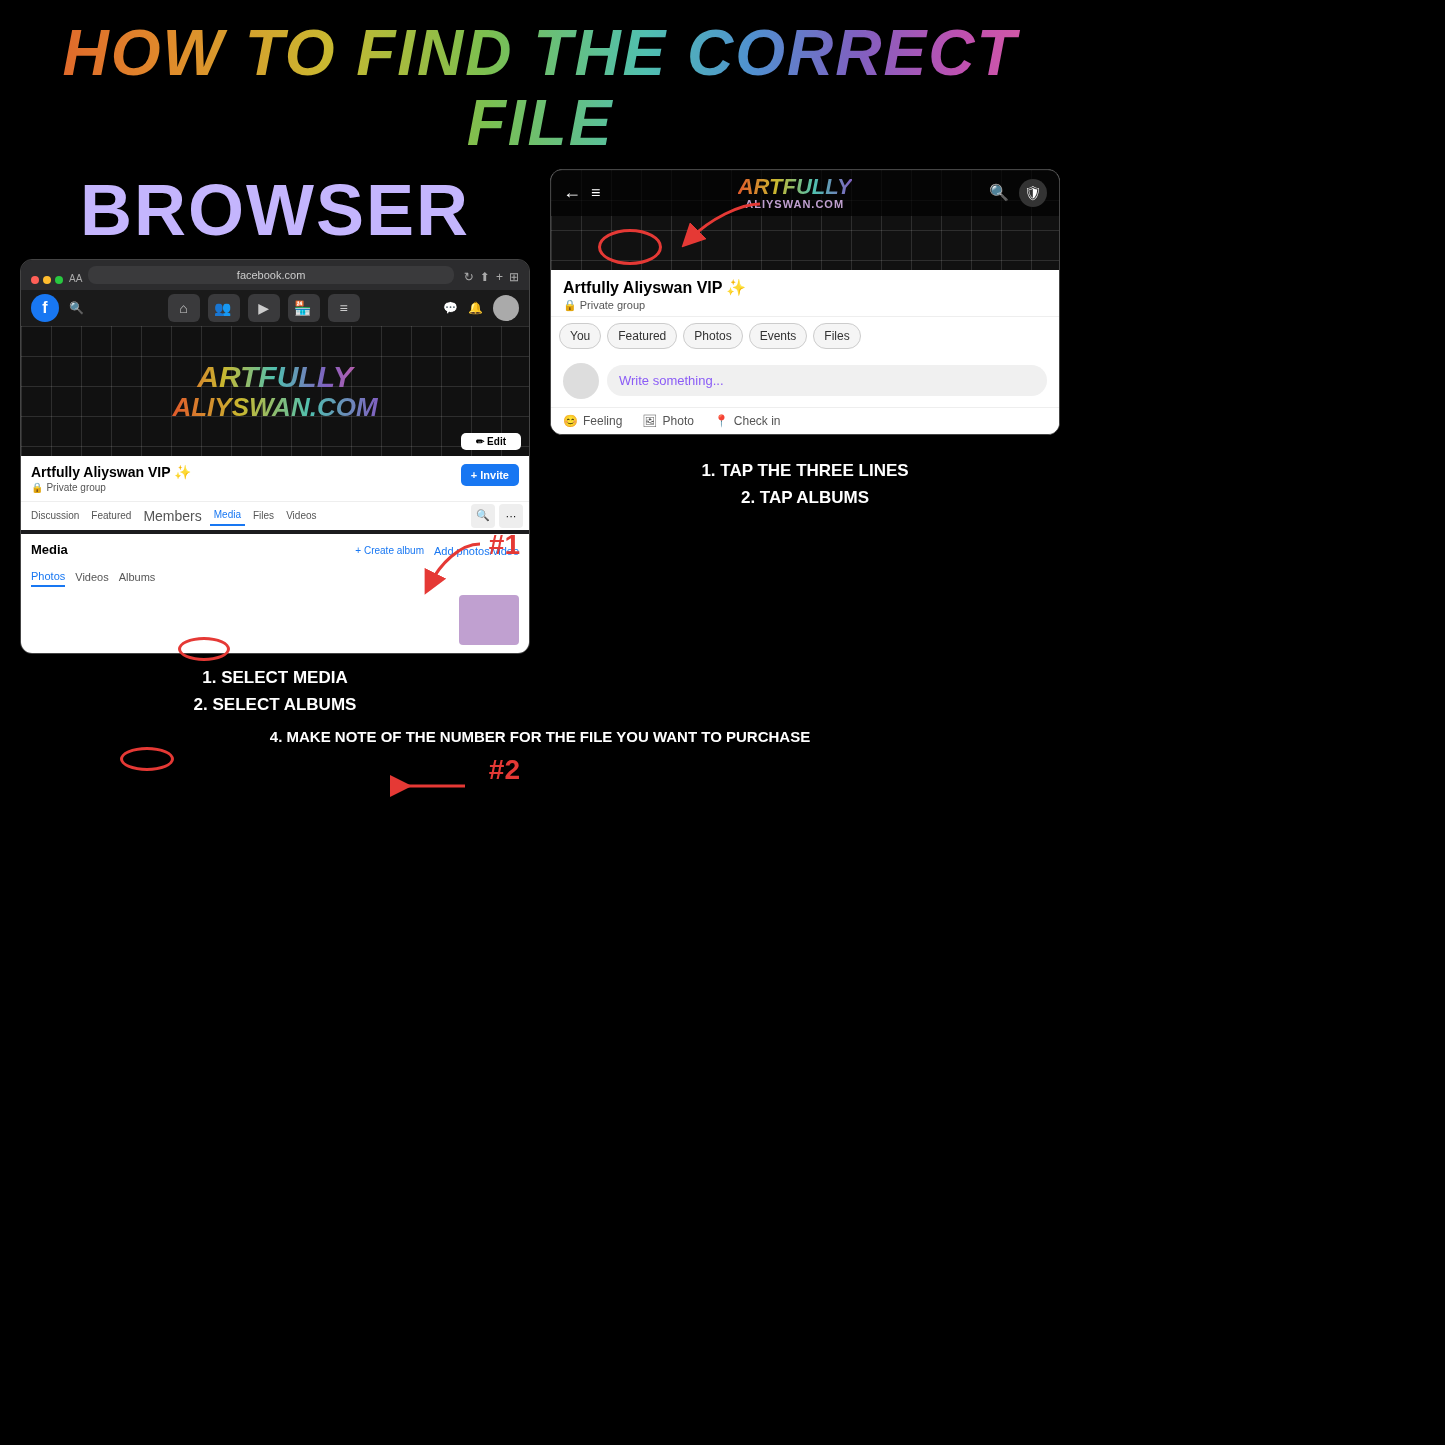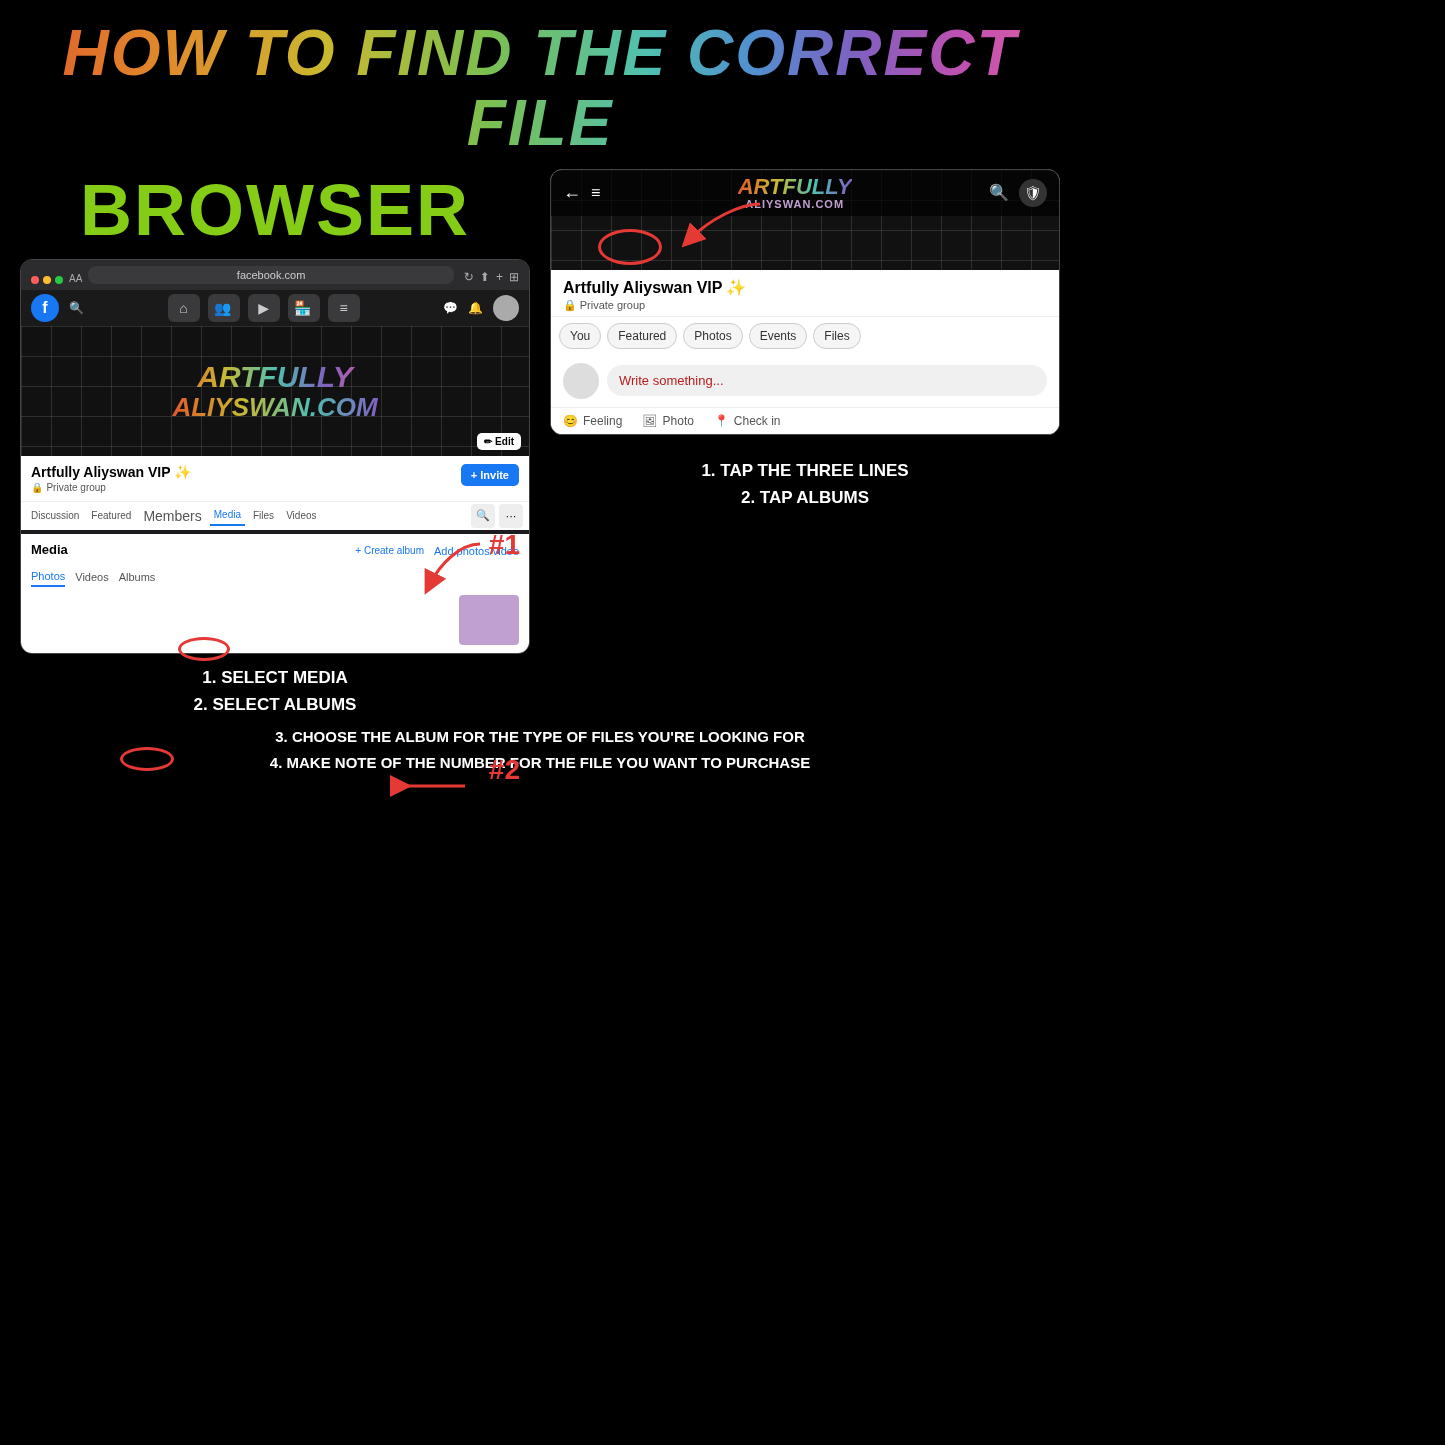--- a/index.html
+++ b/index.html
@@ -39,21 +39,21 @@
     }
     .col {
       flex: 1;
       display: flex;
       flex-direction: column;
       align-items: center;
     }
     .col-title {
       font-size: 72px;
       font-weight: 900;
-      color: #84cc16;
+      color: #c4b5fd;
       text-align: center;
       margin-bottom: 8px;
       letter-spacing: 2px;
     }
 
     
     .screenshot-browser {
       width: 100%;
       background: #1c1c1e;
       border-radius: 12px;
@@ -143,21 +143,21 @@
       -webkit-background-clip: text;
       -webkit-text-fill-color: transparent;
       background-clip: text;
     }
     .edit-btn {
       position: absolute;
       bottom: 6px; right: 8px;
       background: #fff;
       color: #000;
       font-size: 10px;
-      padding: 3px 7px;
+      padding: 3px 15px;
       border-radius: 5px;
       font-weight: 600;
       text-align: right;
     }
 
     .group-info-area {
       background: #fff;
       padding: 8px 10px;
     }
     .group-name-browser {
@@ -341,21 +341,21 @@
       width: 36px; height: 36px;
       background: #ddd;
       border-radius: 50%;
     }
     .app-write-input {
       flex: 1;
       background: #f0f0f0;
       border-radius: 20px;
       padding: 8px 12px;
       font-size: 13px;
-      color: #b91c1c;
+      color: #8b5cf6;
     }
     .app-actions {
       background: #fff;
       padding: 6px 12px;
       display: flex;
       gap: 20px;
       border-top: 1px solid #eee;
     }
     .app-action {
       display: flex;
@@ -607,15 +607,14 @@
     <div class="instr-col" style="margin-top:22px">
       <div class="instr-text">1. TAP THE THREE LINES</div>
       <div class="instr-text">2. TAP ALBUMS</div>
     </div>
 
   </div>
 
 </div>
 
 <div style="padding:6px 20px 10px;text-align:center">
-  <div class="instr-text-full">3. CHOOSE THE ALBUM FOR THE TYPE OF FILES YOU'RE LOOKING FOR</div>
   <div class="instr-text-full">4. MAKE NOTE OF THE NUMBER FOR THE FILE YOU WANT TO PURCHASE</div>
 </div>
 
 </body></html>

